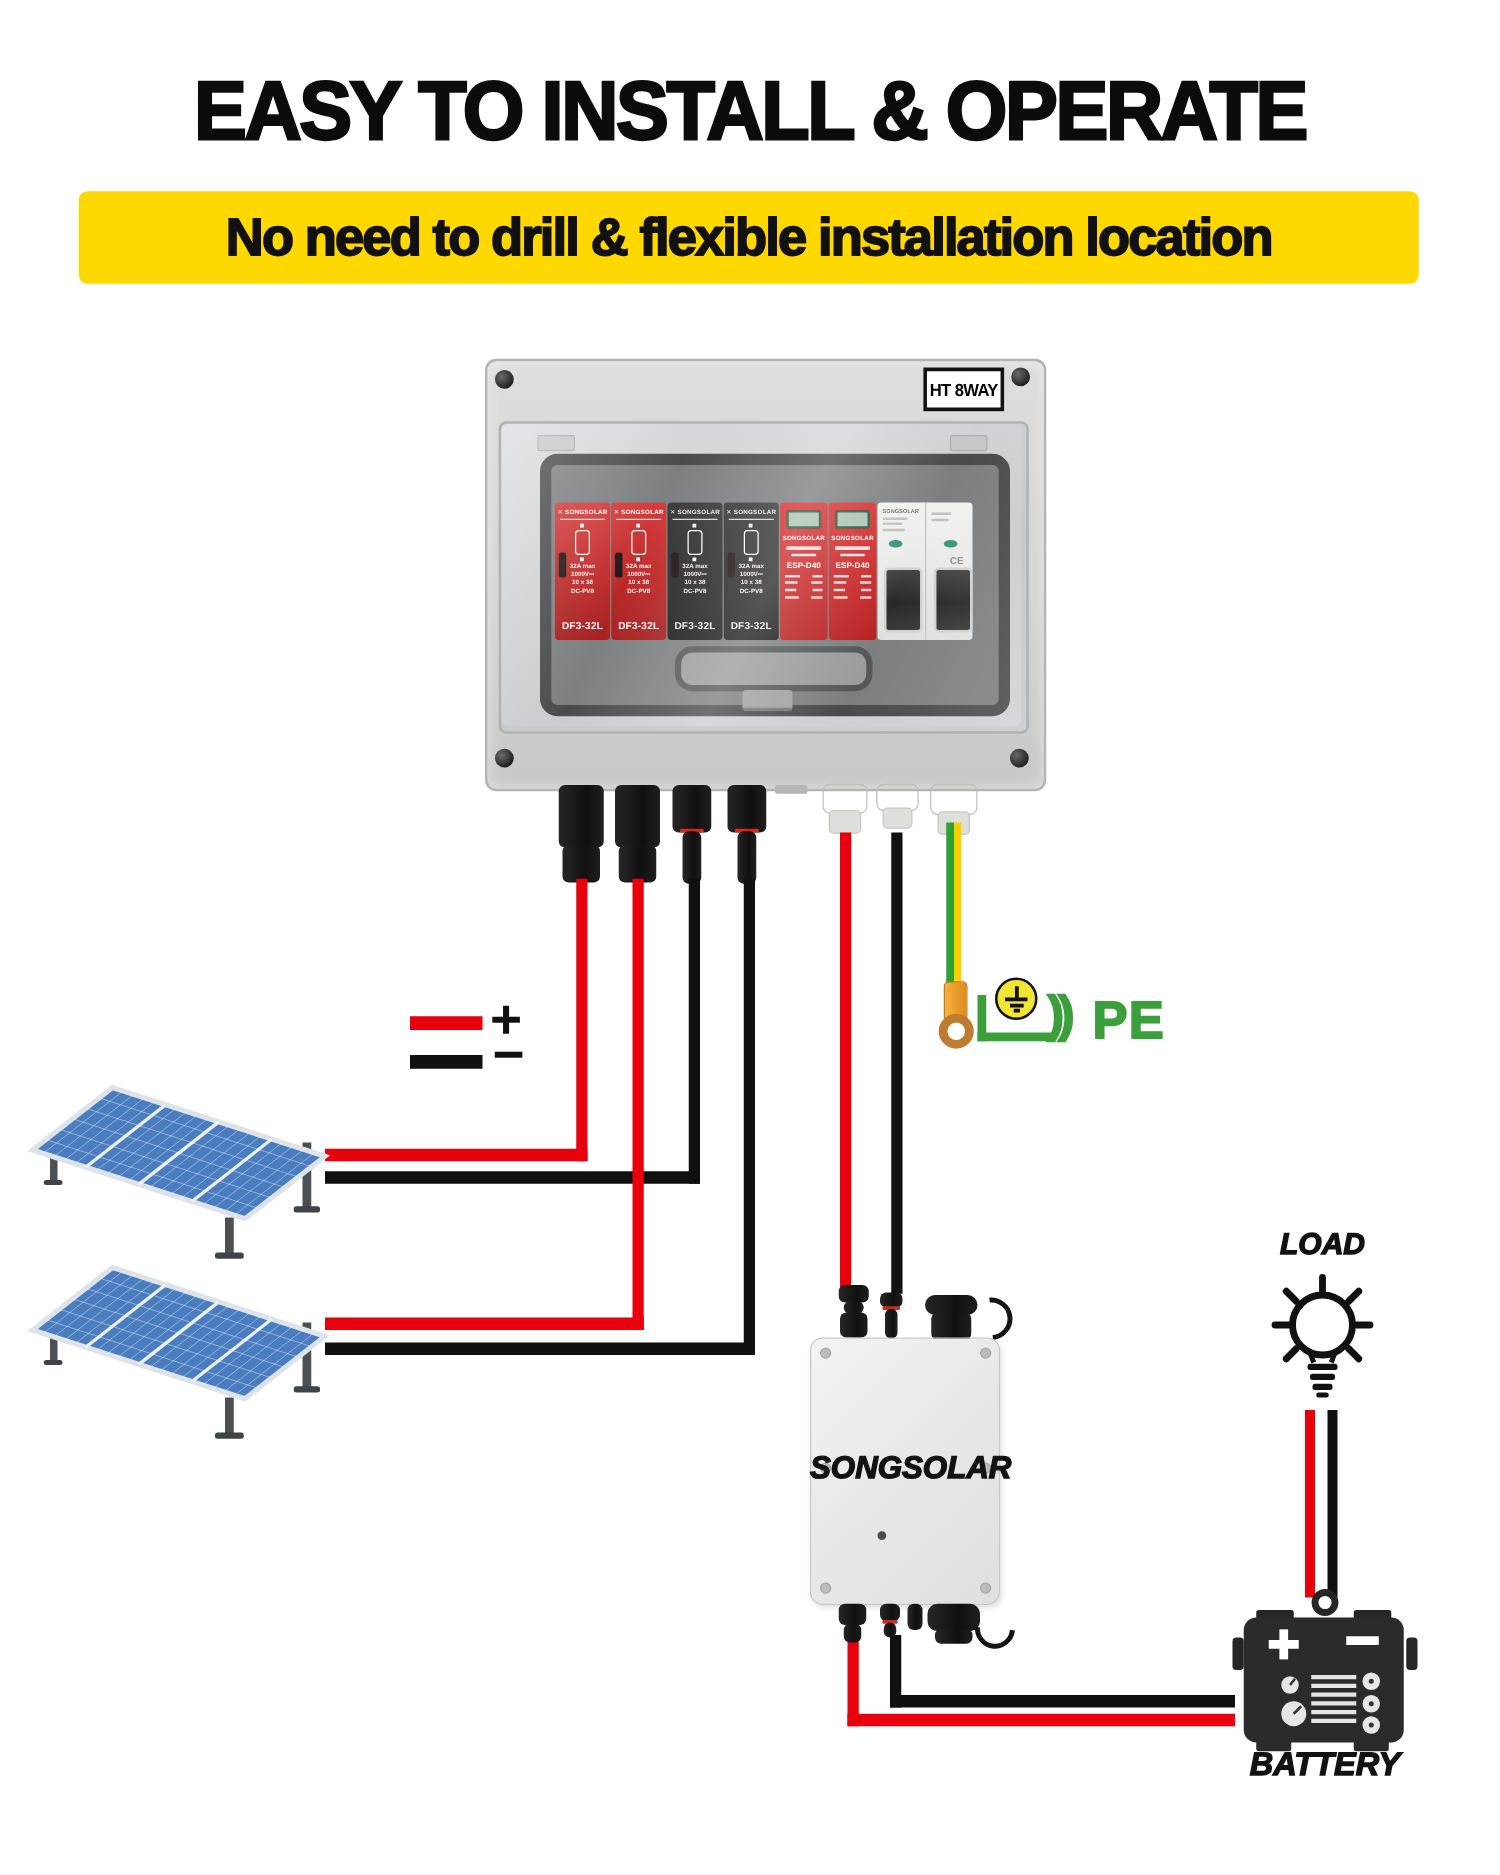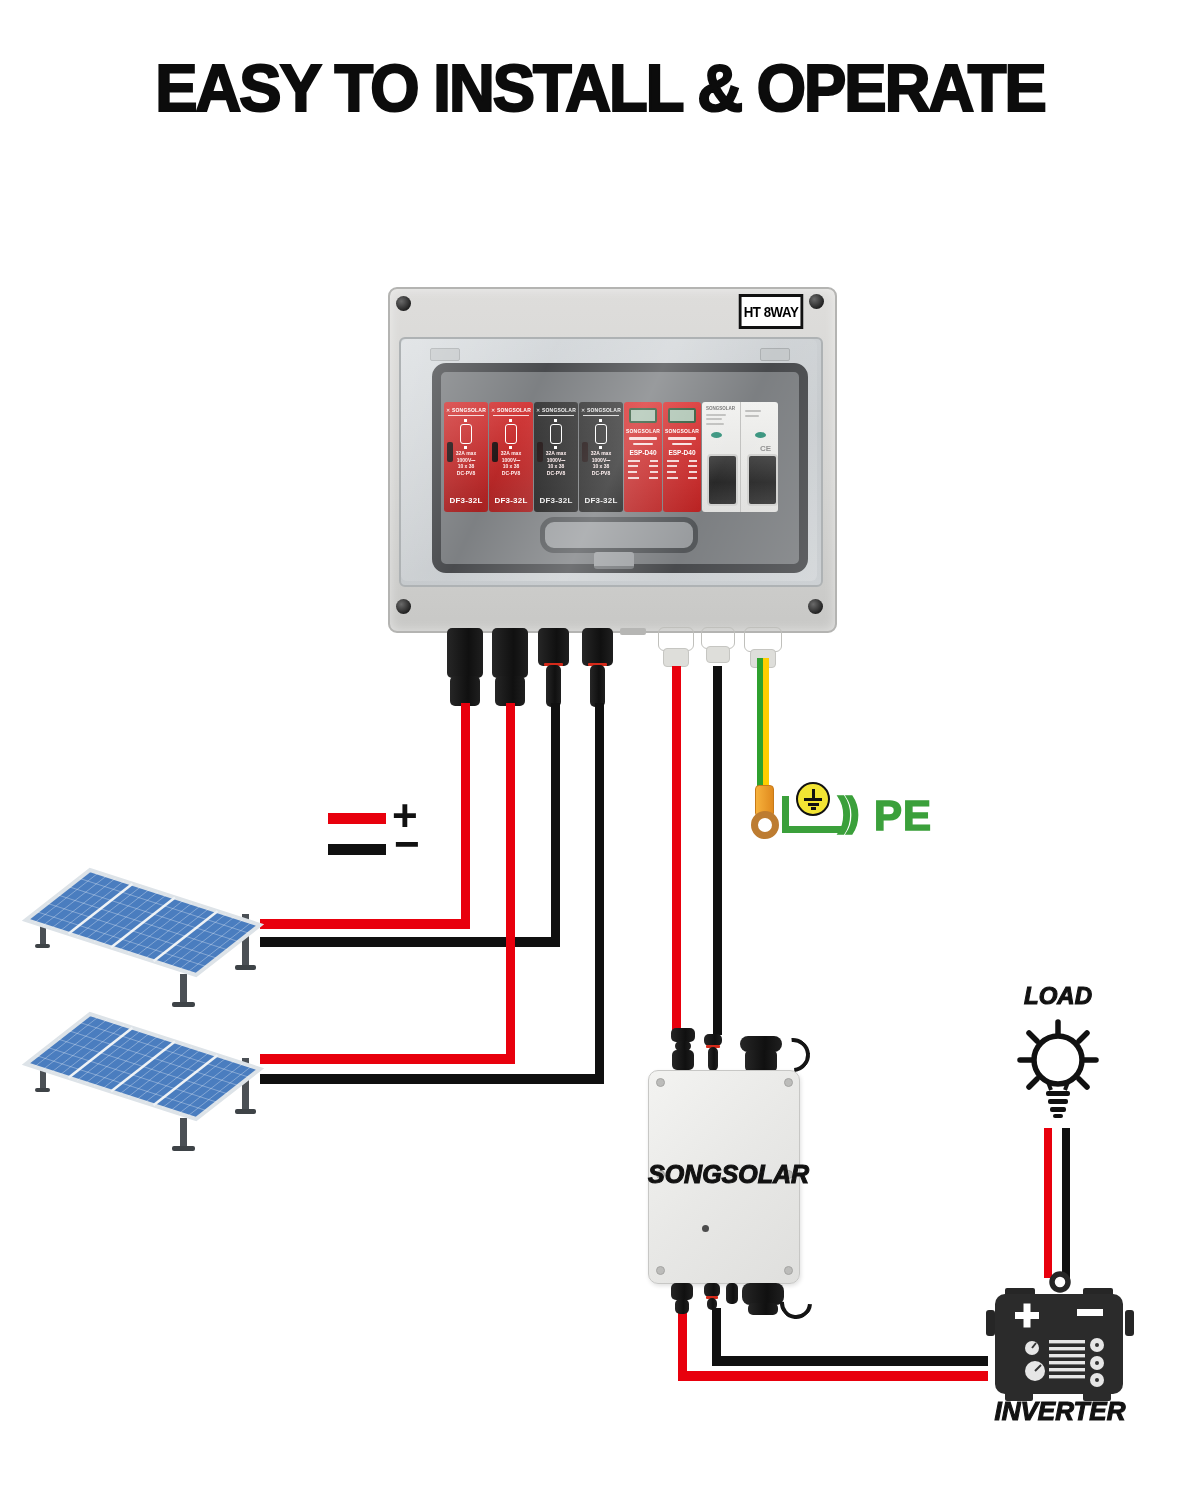--- a/index.html
+++ b/index.html
@@ -100,20 +100,23 @@
   .led{left:702px;top:1225px;width:7px;height:7px;border-radius:50%;background:#4c4c4c;}
   .loop{position:absolute;border:4px solid #141414;border-radius:50%;
         border-left-color:transparent;border-bottom-color:transparent;}
 </style>
 </head>
 <body>
 
 <div id="stage">
 
   <div class="abs title">EASY TO INSTALL &amp; OPERATE</div>
+  <div class="abs banner">
+    <span>No need to drill &amp; flexible installation location</span>
+  </div>
 
   <div class="abs box-outer"></div>
   <div class="abs screw" style="left:396px;top:296px;"></div>
   <div class="abs screw" style="left:809px;top:294px;"></div>
   <div class="abs screw" style="left:396px;top:599px;"></div>
   <div class="abs screw" style="left:808px;top:599px;"></div>
   <div class="abs ht-label">
     <span>HT 8WAY</span>
   </div>
   <div class="abs lid"></div>
@@ -479,15 +482,15 @@
         <circle cx="112" cy="112" r="7"></circle>
     </g>
     <g fill="#333">
       <circle cx="112" cy="77" r="2"></circle>
         <circle cx="112" cy="95" r="2"></circle>
         <circle cx="112" cy="112" r="2"></circle>
     </g>
     <rect x="20" y="124" width="28" height="9" rx="2" fill="#2b2b2b"></rect>
     <rect x="98" y="124" width="28" height="9" rx="2" fill="#2b2b2b"></rect>
   </svg>
-  <div class="abs devlabel" style="left:985px;top:1396px;width:150px;font-size:26px;">INVERTER</div>
+  <div class="abs devlabel" style="left:985px;top:1396px;width:150px;font-size:26px;">BATTERY</div>
 
 </div>
 
 </body></html>

